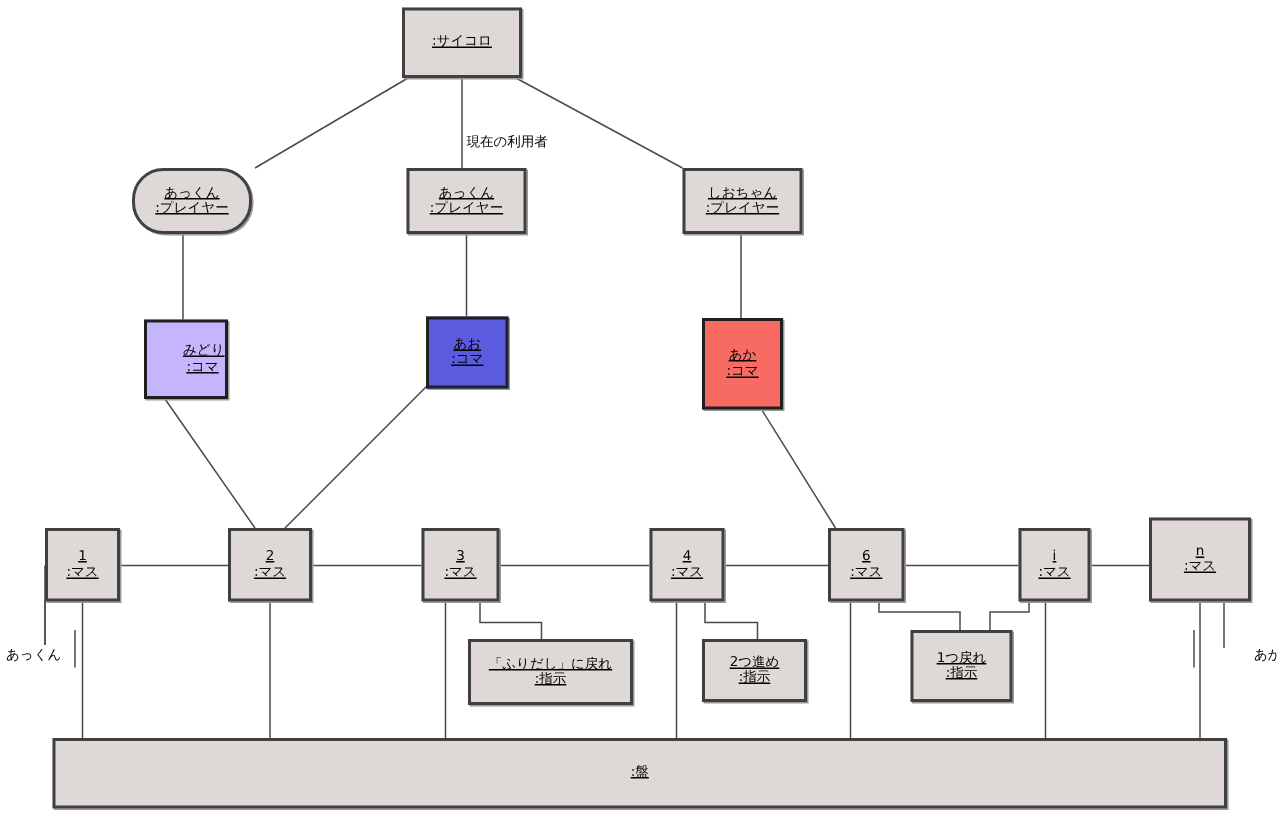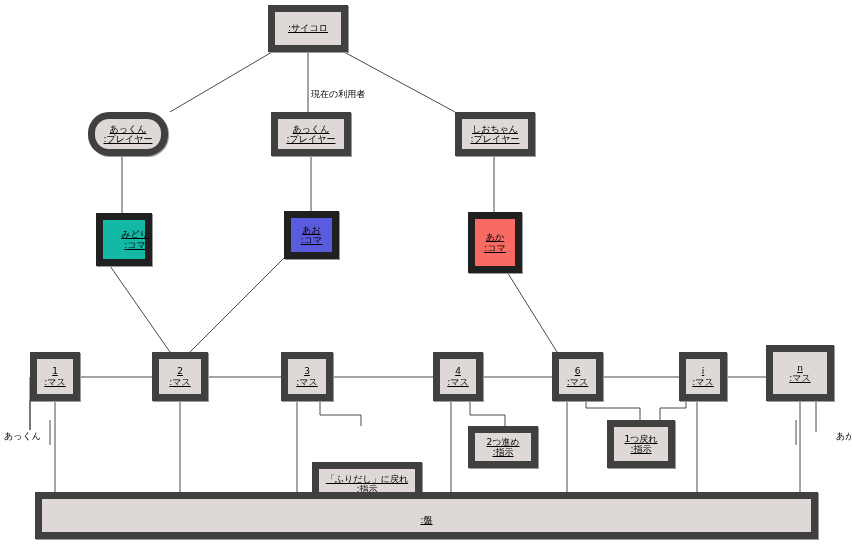--- a/index.html
+++ b/index.html
@@ -21,38 +21,37 @@
     position: absolute;
     left: 0;
     top: 0;
     width: 852px;
     height: 548px;
     pointer-events: none;
   }
   .node {
     position: absolute;
     box-sizing: border-box;
-    border: 7px solid #404040;
+    border: 2px solid #404040;
     background: #ded8d6;
     box-shadow: 1px 1px 0 0 #9a9a9a;
     display: flex;
     flex-direction: column;
-    align-items: center;
     justify-content: center;
     line-height: 1.12;
     color: #000000;
     font-size: 9px;
     text-align: center;
     padding: 0 2px;
   }
   .node .nm {
     text-decoration: underline;
     white-space: nowrap;
   }
-  .node.piece-green { background: #14b8a6; border-color: #202020; padding-left: 24px; }
+  .node.piece-green { background: #c4b5fd; border-color: #202020; padding-left: 24px; }
   .node.piece-blue  { background: #5b5be0; border-color: #202020; }
   .node.piece-red   { background: #f86b63; border-color: #202020; }
   .node.board {
     justify-content: flex-start;
     padding-top: 16px;
   }
   .free-label {
     position: absolute;
     font-size: 9px;
     color: #000000;
@@ -182,21 +181,21 @@
   <div class="node" style="left:679px; top:352px; width:48px; height:49px;">
     <span class="nm">i</span>
     <span class="nm">:マス</span>
   </div>
 
   <div class="node" style="left:766px; top:345px; width:68px; height:56px;">
     <span class="nm">n</span>
     <span class="nm">:マス</span>
   </div>
 
-  <div class="node" style="left:312px; top:426px; width:110px; height:44px;margin-top:36px;">
+  <div class="node" style="left:312px; top:426px; width:110px; height:44px;">
     <span class="nm">「ふりだし」に戻れ</span>
     <span class="nm">:指示</span>
   </div>
 
   <div class="node" style="left:468px; top:426px; width:70px; height:42px;">
     <span class="nm">2つ進め</span>
     <span class="nm">:指示</span>
   </div>
 
   <div class="node" style="left:607px; top:420px; width:68px; height:48px;">

